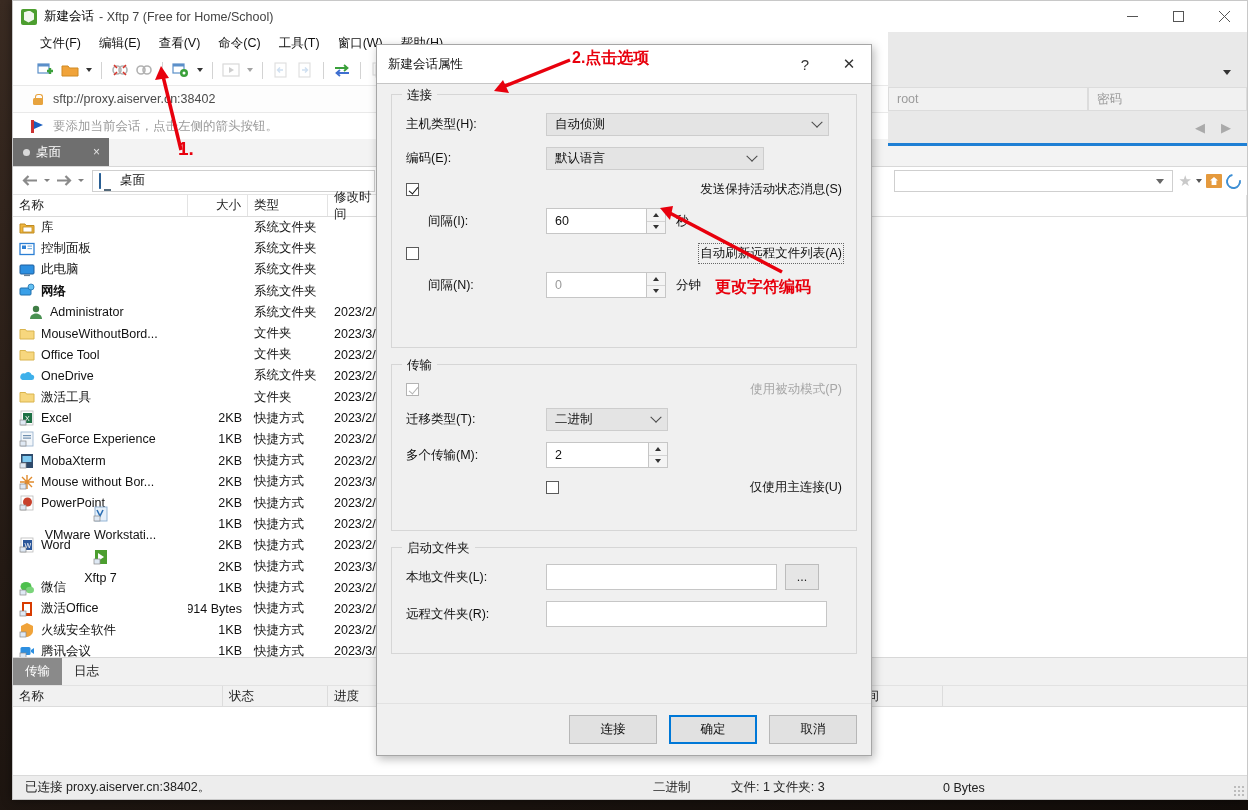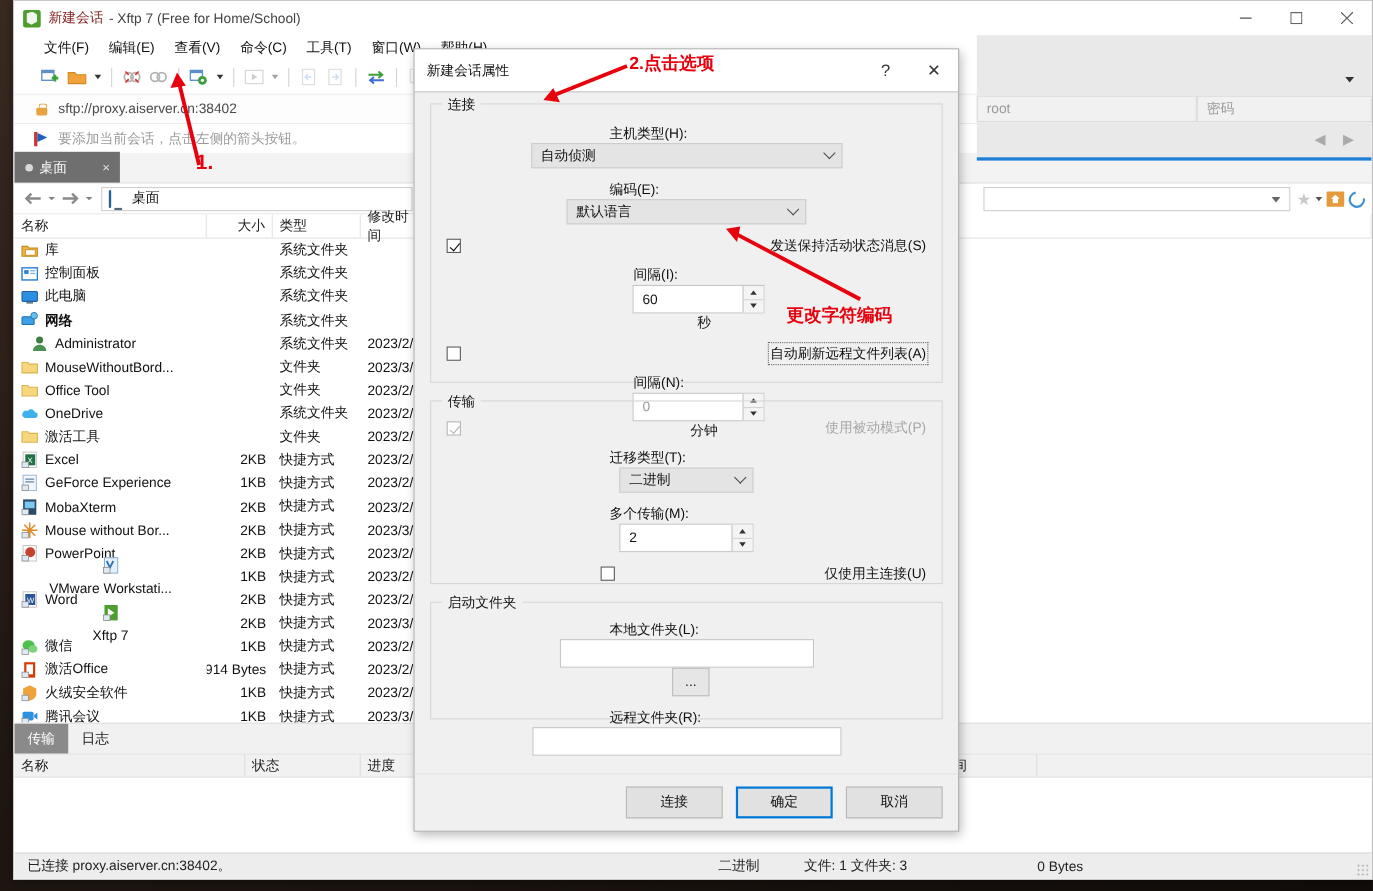--- a/index.html
+++ b/index.html
@@ -43,21 +43,21 @@
     background: #4c9e2f; border-radius: 2px;
     position: relative; flex: 0 0 auto;
   }
   .app-icon::after {
     content: ""; position: absolute; left: 3px; top: 2px;
     width: 10px; height: 12px;
     background: #fff;
     clip-path: polygon(0% 15%, 55% 0%, 100% 25%, 100% 75%, 45% 100%, 0% 80%);
     opacity: .92;
   }
-  .title-main { font-size: 12.5px; color: #7f1d1d; }
+  .title-main { font-size: 12.5px; color: #000000; }
   .title-rest { font-size: 12.5px; color: #444; }
   .win-buttons { margin-left: auto; display: flex; height: 31px; }
   .win-btn {
     width: 46px; height: 31px;
     display: flex; align-items: center; justify-content: center;
     color: #555;
   }
   .win-btn svg { display: block; }
 
   
@@ -334,21 +334,21 @@
     border-top: 1px solid #c6c6c6;
     overflow: hidden;
   }
   .group {
     border: 1px solid #d6d6d6; position: relative; margin-bottom: 16px; padding: 14px 14px 12px 14px;
   }
   .group > .glabel {
     position: absolute; top: -8px; left: 10px; background: #f0f0f0;
     padding: 0 5px; font-size: 12.5px; color: #111;
   }
-  .frow { display: flex; align-items: center; margin-bottom: 11px; flex-direction: column; }
+  .frow { display: flex; align-items: center; margin-bottom: 11px; }
   .flabel { width: 140px; font-size: 12.5px; color: #111; }
   .combo {
     height: 23px; background: #e4e4e4; border: 1px solid #cdcdcd;
     display: flex; align-items: center; padding-left: 8px;
     font-size: 12.5px; color: #111; position: relative;
   }
   .combo .cv { flex: 1; }
   .combo .carr {
     width: 22px; display: flex; align-items: center; justify-content: center;
   }

